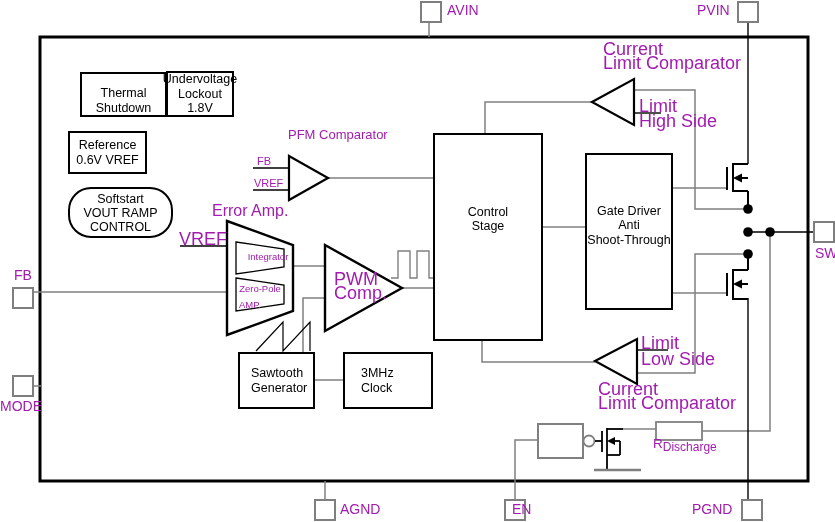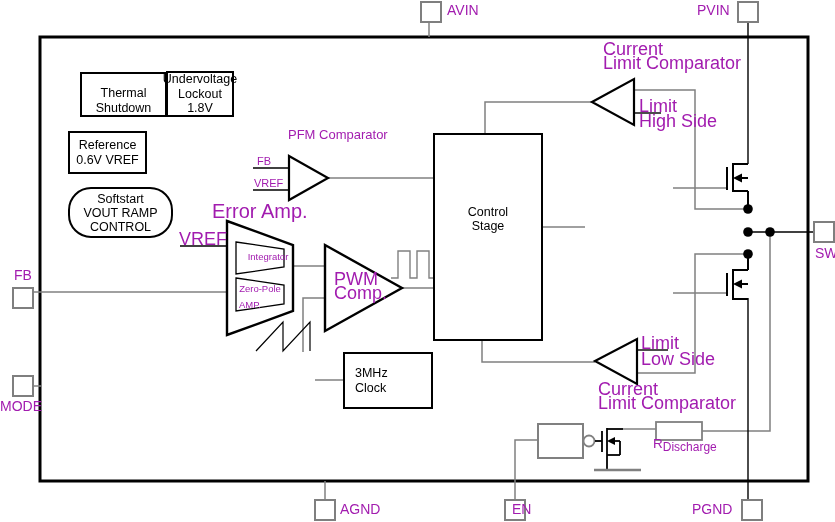--- a/index.html
+++ b/index.html
@@ -4,21 +4,21 @@
 <style>
   html,body{margin:0;padding:0;background:#fff;}
   #stage{position:relative;width:835px;height:522px;background:#fff;overflow:hidden;
          font-family:"Liberation Sans","DejaVu Sans",sans-serif;color:#000;}
   svg{position:absolute;left:0;top:0;}
   .label{position:absolute;white-space:nowrap;color:#a21caf;font-size:13px;line-height:14px;}
   .lbl14{font-size:14px;}
   .lbl12{font-size:18px;line-height:14px;}
   .lbl11{font-size:11px;line-height:12px;}
   .lbl9{font-size:9.5px;line-height:10.5px;}
-  .lbl16{font-size:20px;}
+  .lbl16{font-size:16px;}
   .block{position:absolute;background:#fff;border:2.2px solid #000;box-sizing:border-box;
          display:flex;flex-direction:column;align-items:center;justify-content:center;
          text-align:center;font-size:12.5px;line-height:14.5px;}
   .block.leftalign{align-items:flex-start;text-align:left;}
   .pin{position:absolute;width:22px;height:22px;background:#fff;border:2px solid #7f7f7f;box-sizing:border-box;}
   .sub{font-size:12px;vertical-align:-3px;text-align:center;}
   .ctr{text-align:center;}
 </style>
 </head>
 <body>
@@ -127,27 +127,36 @@
   </div>
   <div class="block" style="left:68px;top:131px;width:79px;height:43px;">
     <span>Reference</span>
     <span>0.6V VREF</span>
   </div>
   <div class="block" style="left:68px;top:187px;width:105px;height:51px;line-height:14px;border-radius:23px;">
     <span>Softstart</span>
     <span>VOUT RAMP</span>
     <span>CONTROL</span>
   </div>
-  <div class="block leftalign" style="left:343px;top:352px;width:90px;height:57px;padding-left:10px;">
+  <div class="block leftalign" style="left:238px;top:352px;width:77px;height:57px;padding-left:11px;">
+    <span>Sawtooth</span>
+    <span>Generator</span>
+  </div>
+  <div class="block leftalign" style="left:343px;top:352px;width:90px;height:57px;padding-left:16px;">
     <span>3MHz</span>
     <span>Clock</span>
   </div>
   <div class="block" style="left:433px;top:133px;width:110px;height:208px;padding-bottom:36px;">
     <span>Control</span>
     <span>Stage</span>
+  </div>
+  <div class="block" style="left:585px;top:153px;width:88px;height:157px;padding-bottom:12px;">
+    <span>Gate Driver</span>
+    <span>Anti</span>
+    <span>Shoot-Through</span>
   </div>
 
   <div class="pin" style="left:420px;top:1px;"></div>
   <div class="pin" style="left:737px;top:1px;"></div>
   <div class="pin" style="left:12px;top:287px;"></div>
   <div class="pin" style="left:12px;top:375px;"></div>
   <div class="pin" style="left:314px;top:499px;"></div>
   <div class="pin" style="left:504px;top:499px;"></div>
   <div class="pin" style="left:741px;top:499px;"></div>
   <div class="pin" style="left:813px;top:221px;"></div>

